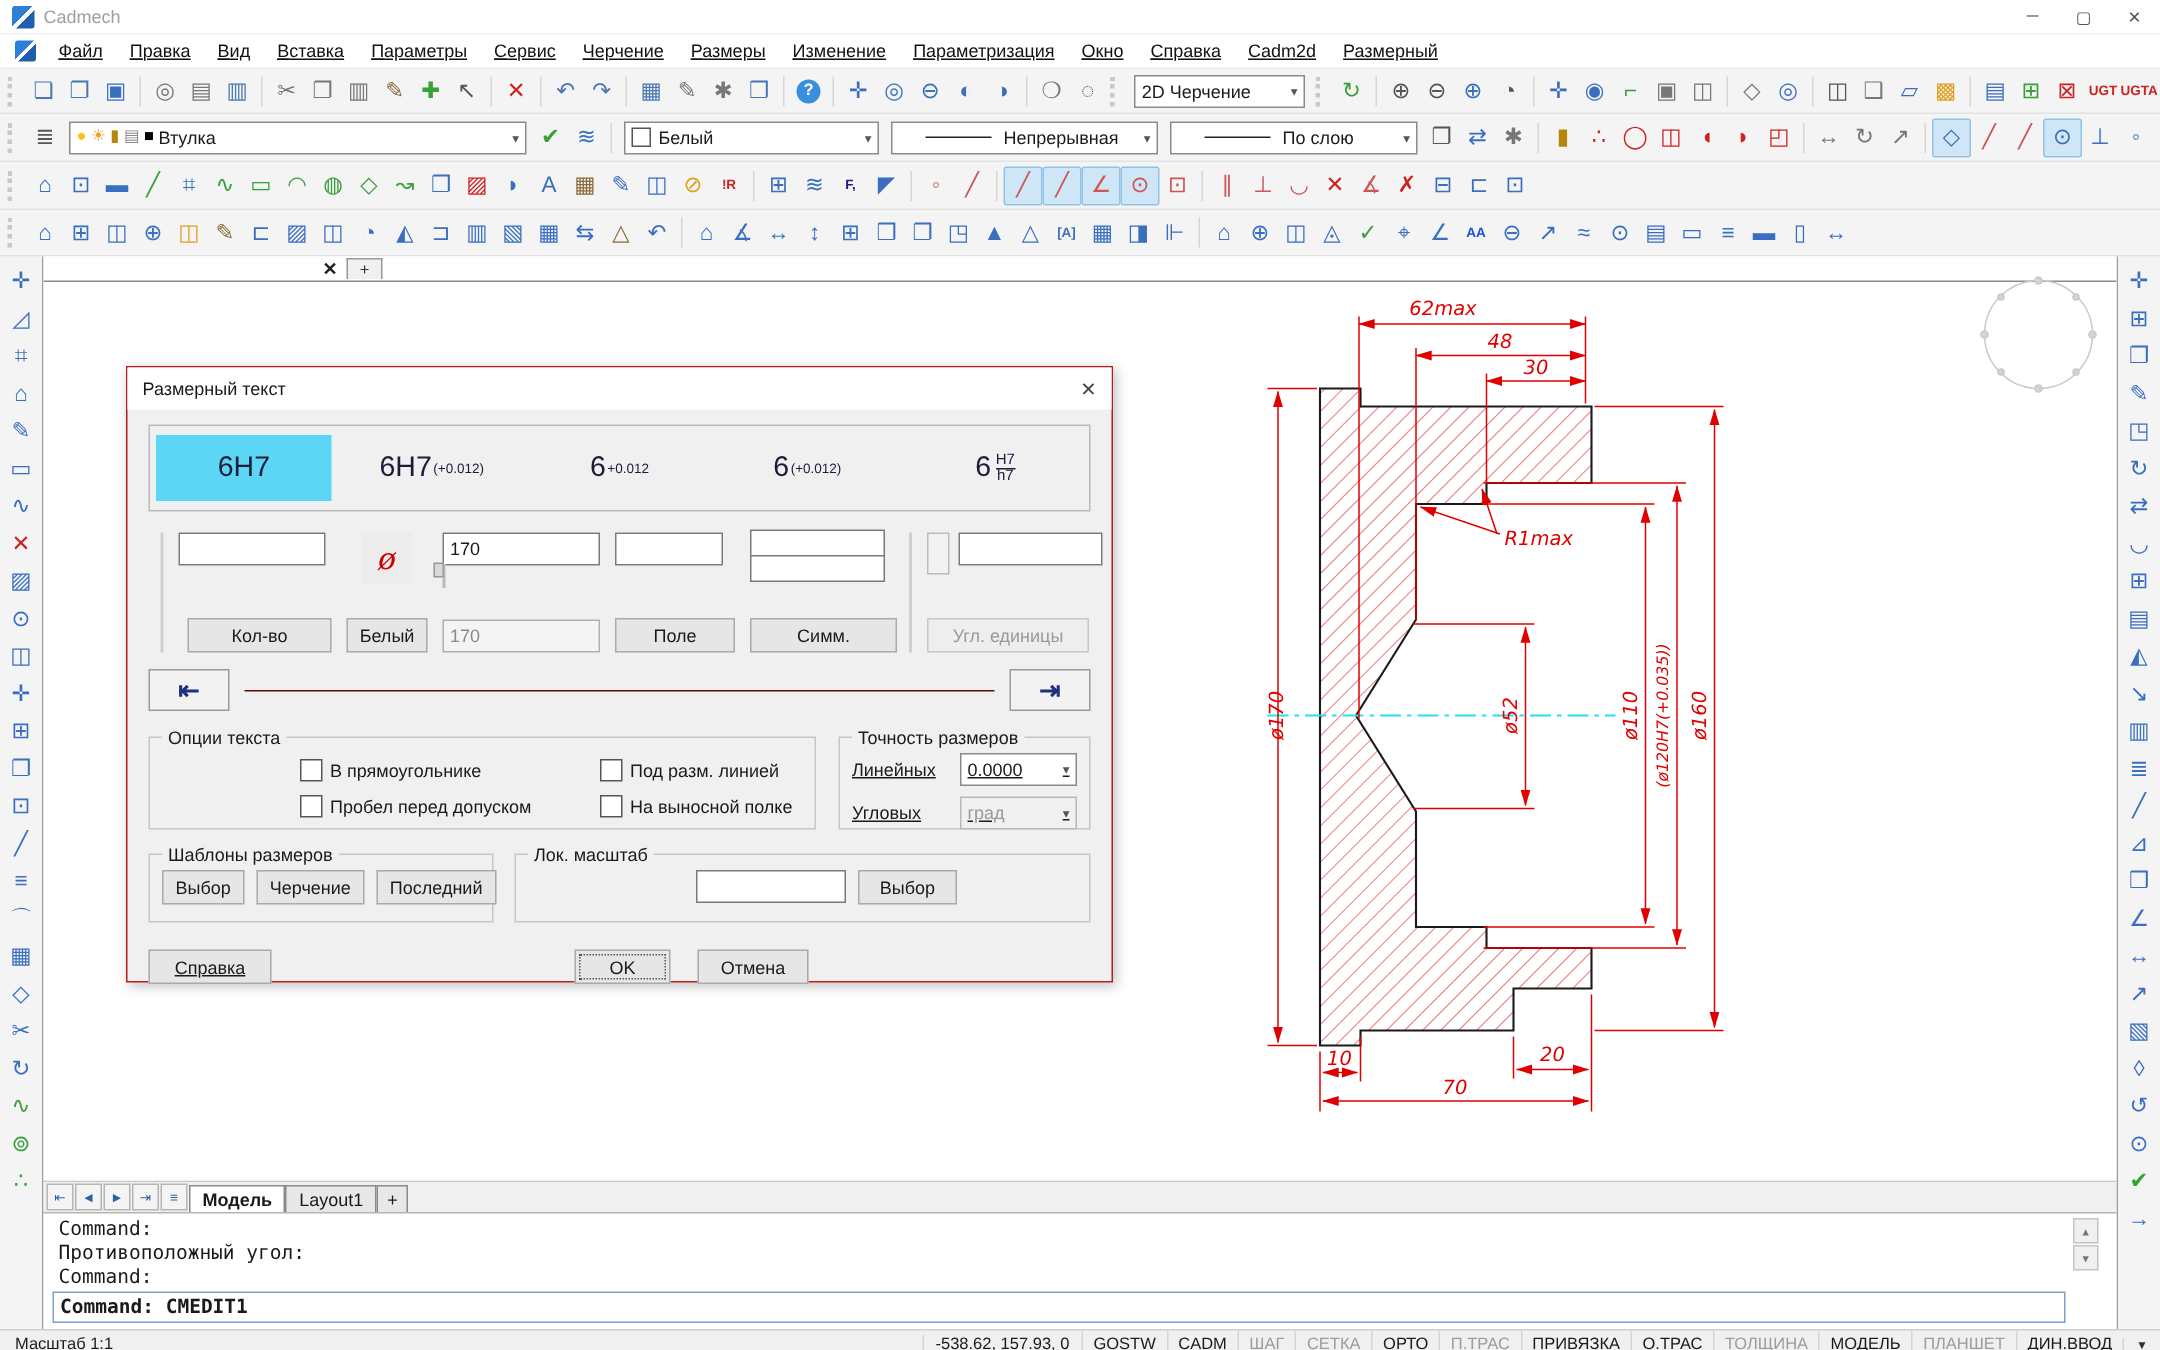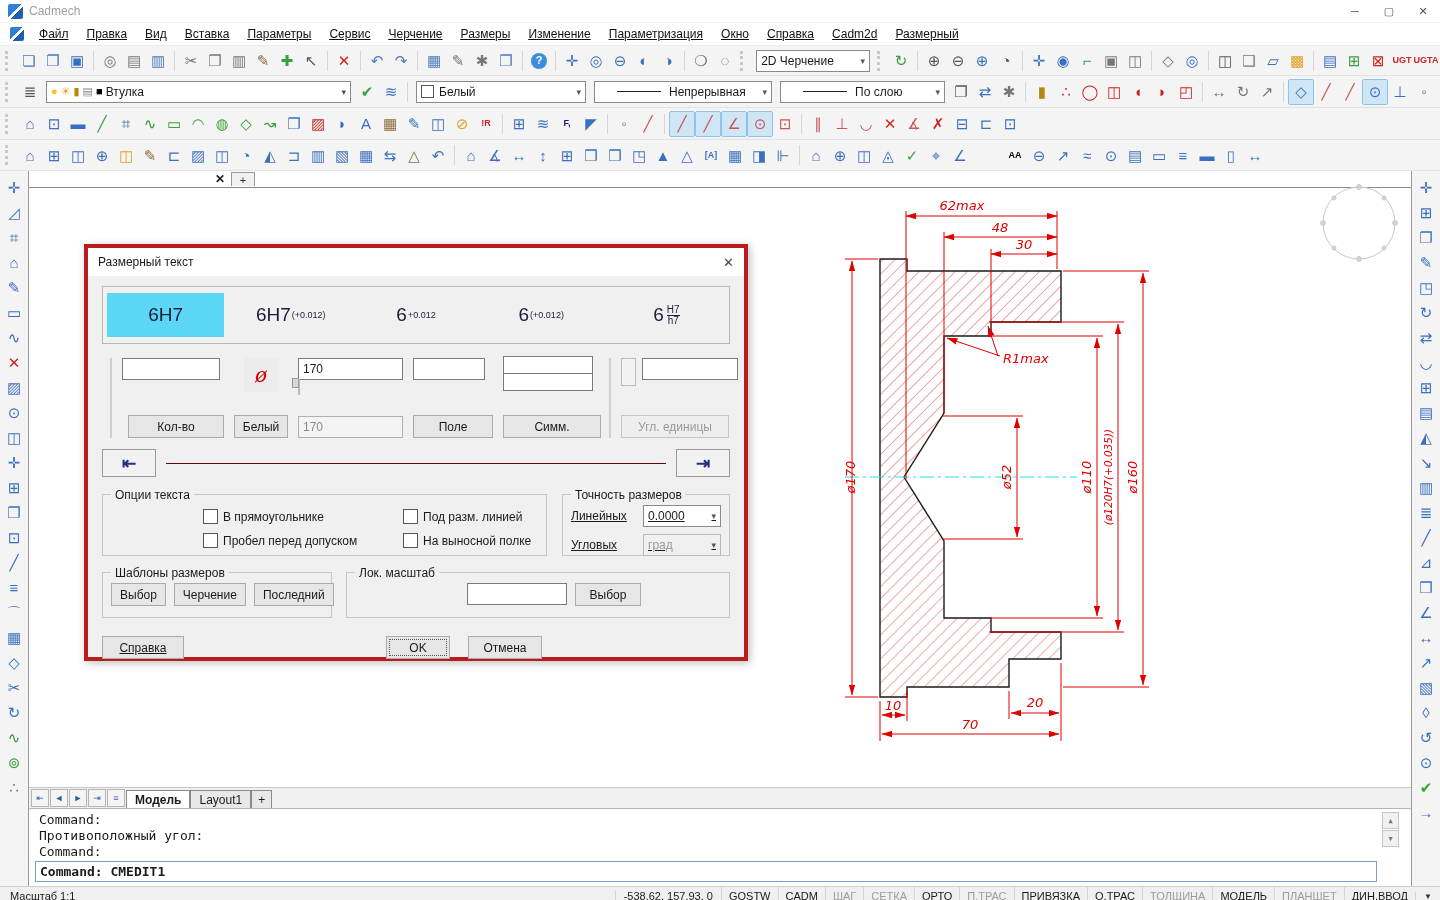--- a/index.html
+++ b/index.html
@@ -66,21 +66,21 @@
   
   .statusbar{height:18px;background:#f0f0f0;border-top:1px solid #cfcfcf;display:flex;align-items:center;
              font-size:11px;}
   .scale{padding:0 10px;}
   .coords{padding:0 8px;border-left:1px solid #d5d5d5;}
   .sbt{padding:0 7px;border-left:1px solid #d5d5d5;height:18px;display:flex;align-items:center;}
   .sbt.on{color:#1a1a1a;} .sbt.off{color:#9c9c9c;}
   .sbchev{padding:0 8px;color:#333;font-size:8px;border-left:1px solid #d5d5d5;}
   
   .dialog{position:absolute;left:55px;top:73px;width:656px;height:409px;background:#f0f0f0;
-          border:4px solid #b91c1c;box-shadow:2px 2px 8px rgba(0,0,0,.25);z-index:10;}
+          border:1px solid #b91c1c;box-shadow:2px 2px 8px rgba(0,0,0,.25);z-index:10;}
   .dtitle{height:28px;background:#fff;display:flex;align-items:center;padding:0 10px;font-size:12px;}
   .dclose{margin-left:auto;color:#444;font-size:13px;}
   .samples{margin:10px 14px 0;height:56px;background:#f0f0f0;border:1px solid #b9b9b9;
            display:flex;align-items:center;}
   .scell{flex:1;height:44px;margin:0 4px;display:flex;align-items:center;justify-content:center;
          color:#1b1b3a;font-size:19px;}
   .scell.sel{background:#5bd7f5;}
   .scell sup{font-size:9px;margin-left:1px;}
   .frac{display:inline-block;font-size:10px;line-height:10px;margin-left:3px;text-align:center;vertical-align:-2px;}
   .frac .ftop{border-bottom:1px solid #1b1b3a;display:block;}
@@ -694,21 +694,21 @@
       </span>
       <span class="ti" style="color: rgb(58, 160, 58);">
         <i class="g">✓</i>
       </span>
       <span class="ti" style="color: rgb(58, 111, 192);">
         <i class="g">⌖</i>
       </span>
       <span class="ti" style="color: rgb(58, 111, 192);">
         <i class="g">∠</i>
       </span>
-      <span class="ti txt" style="color: #000000; margin-left: 31px;">
+      <span class="ti txt" style="color: #1d4ed8;">
         <i class="g">AA</i>
       </span>
       <span class="ti" style="color: rgb(58, 111, 192);">
         <i class="g">⊖</i>
       </span>
       <span class="ti" style="color: rgb(58, 111, 192);">
         <i class="g">↗</i>
       </span>
       <span class="ti" style="color: rgb(58, 111, 192);">
         <i class="g">≈</i>

